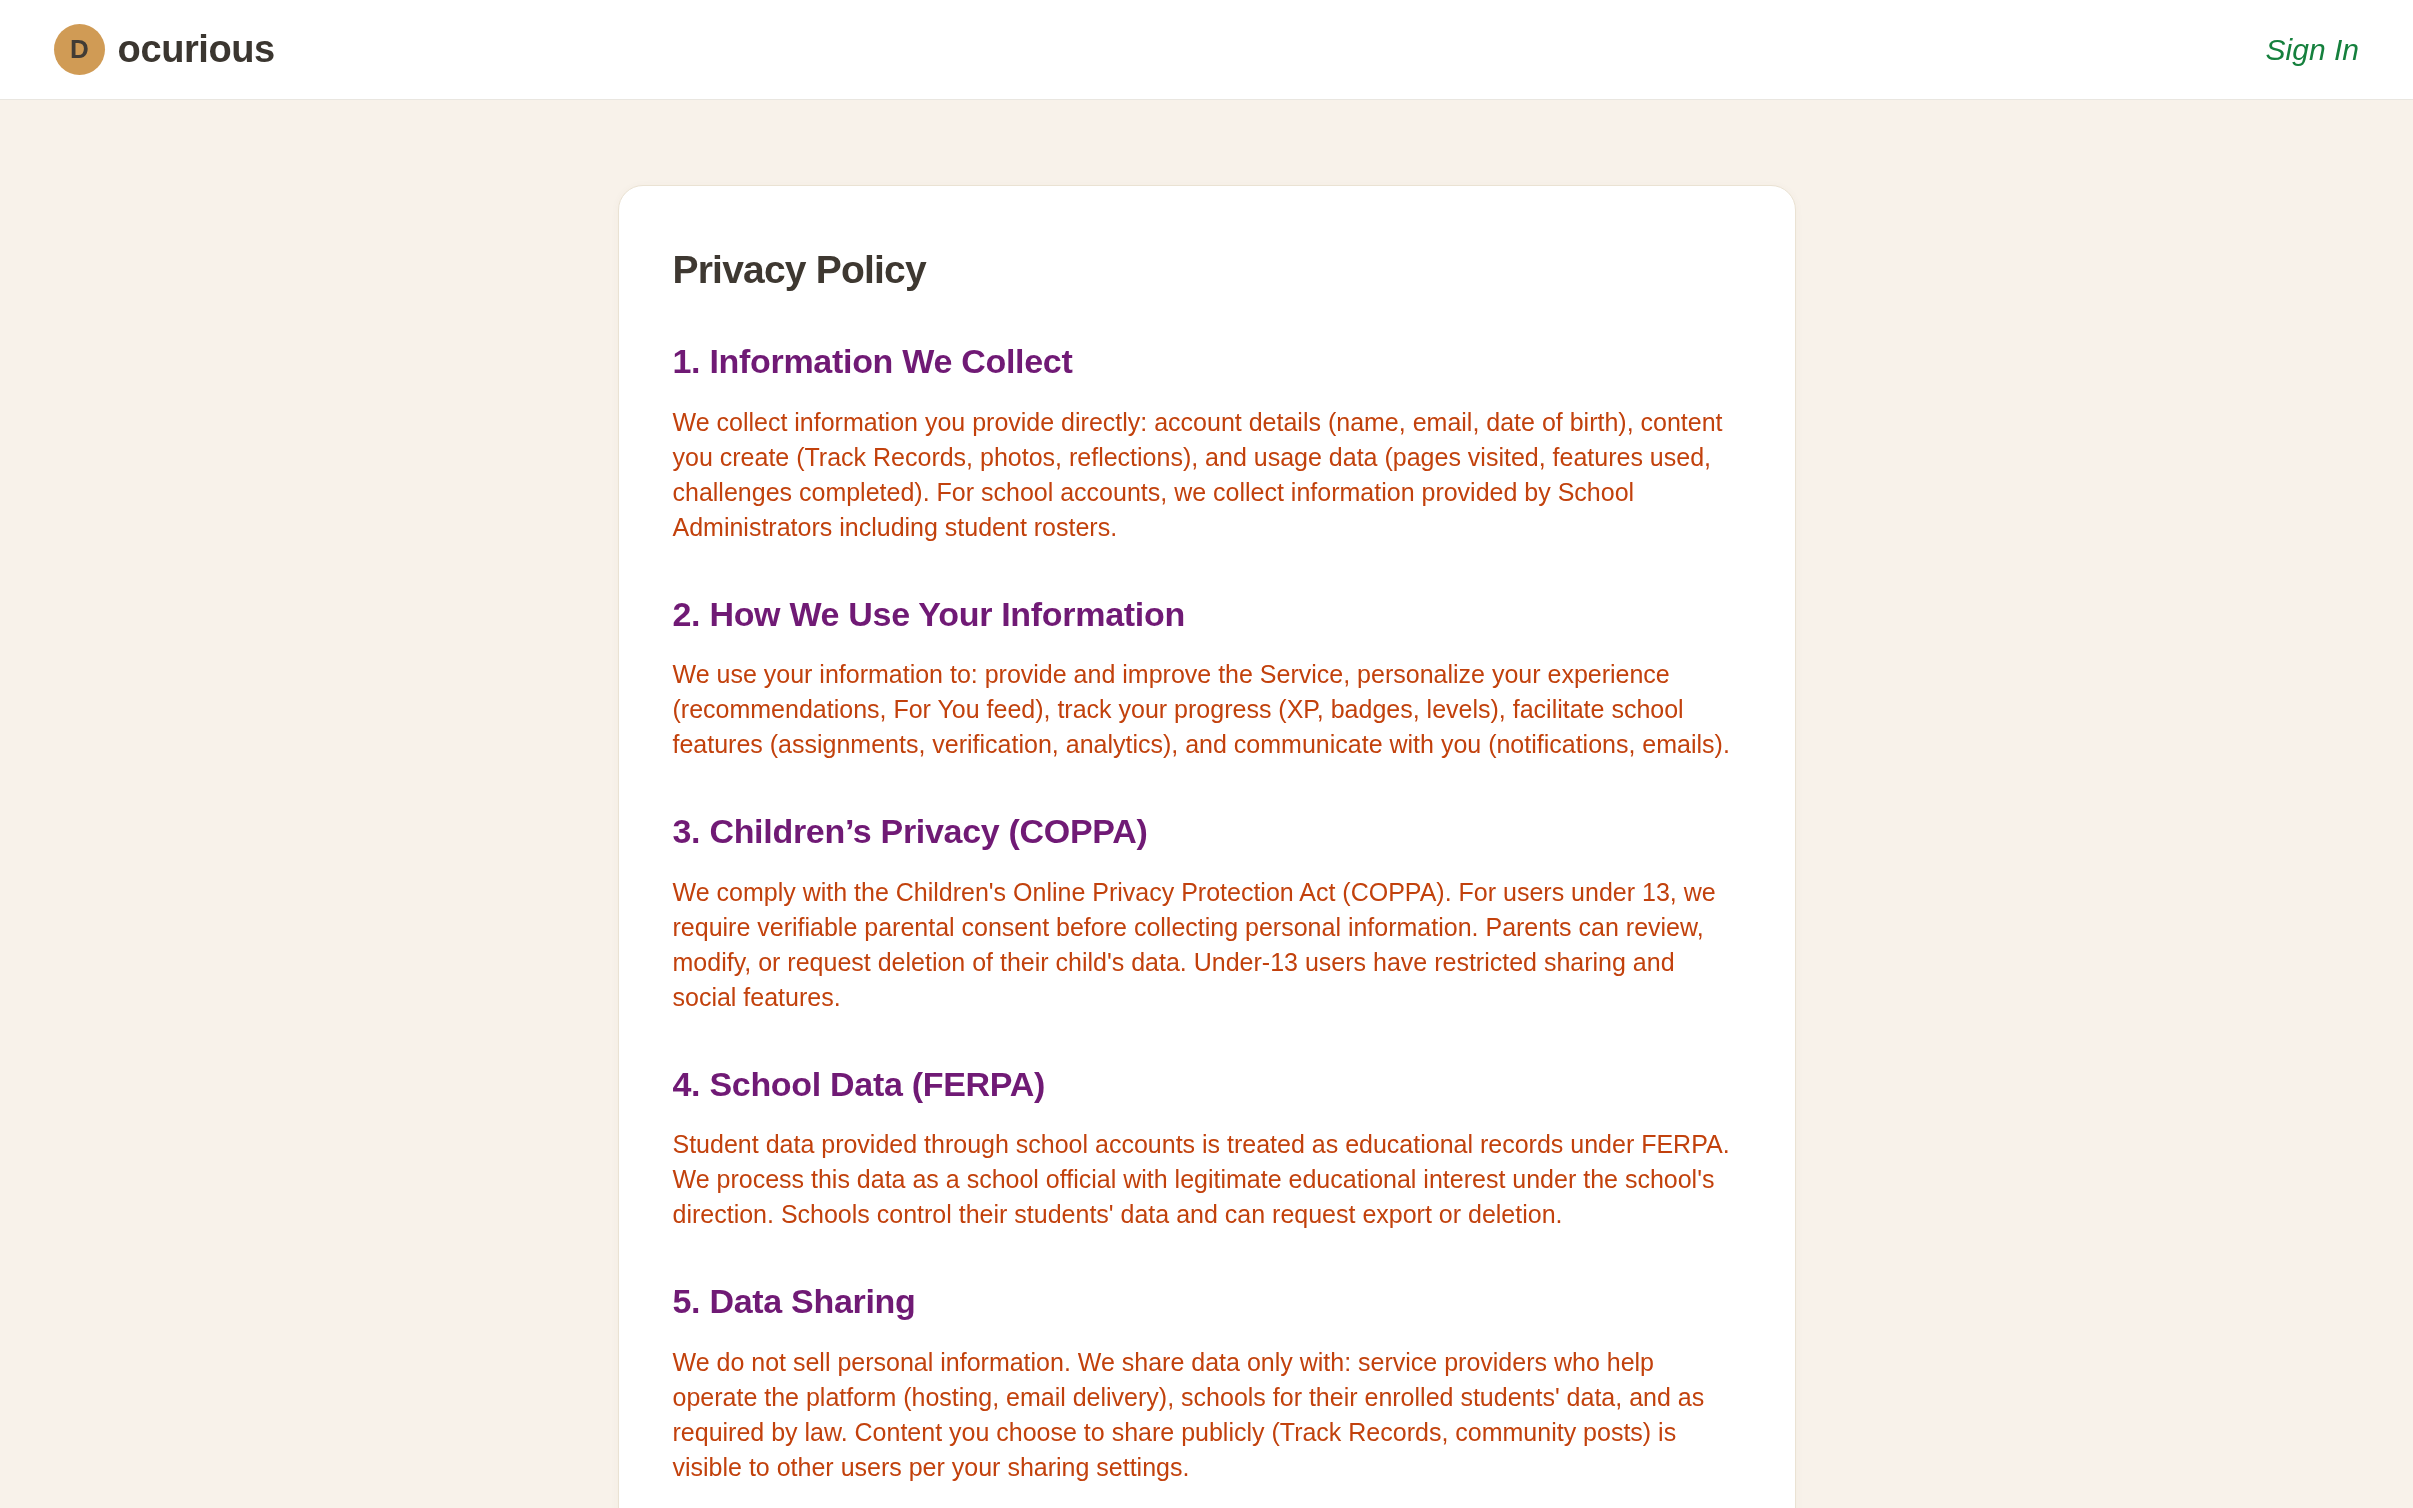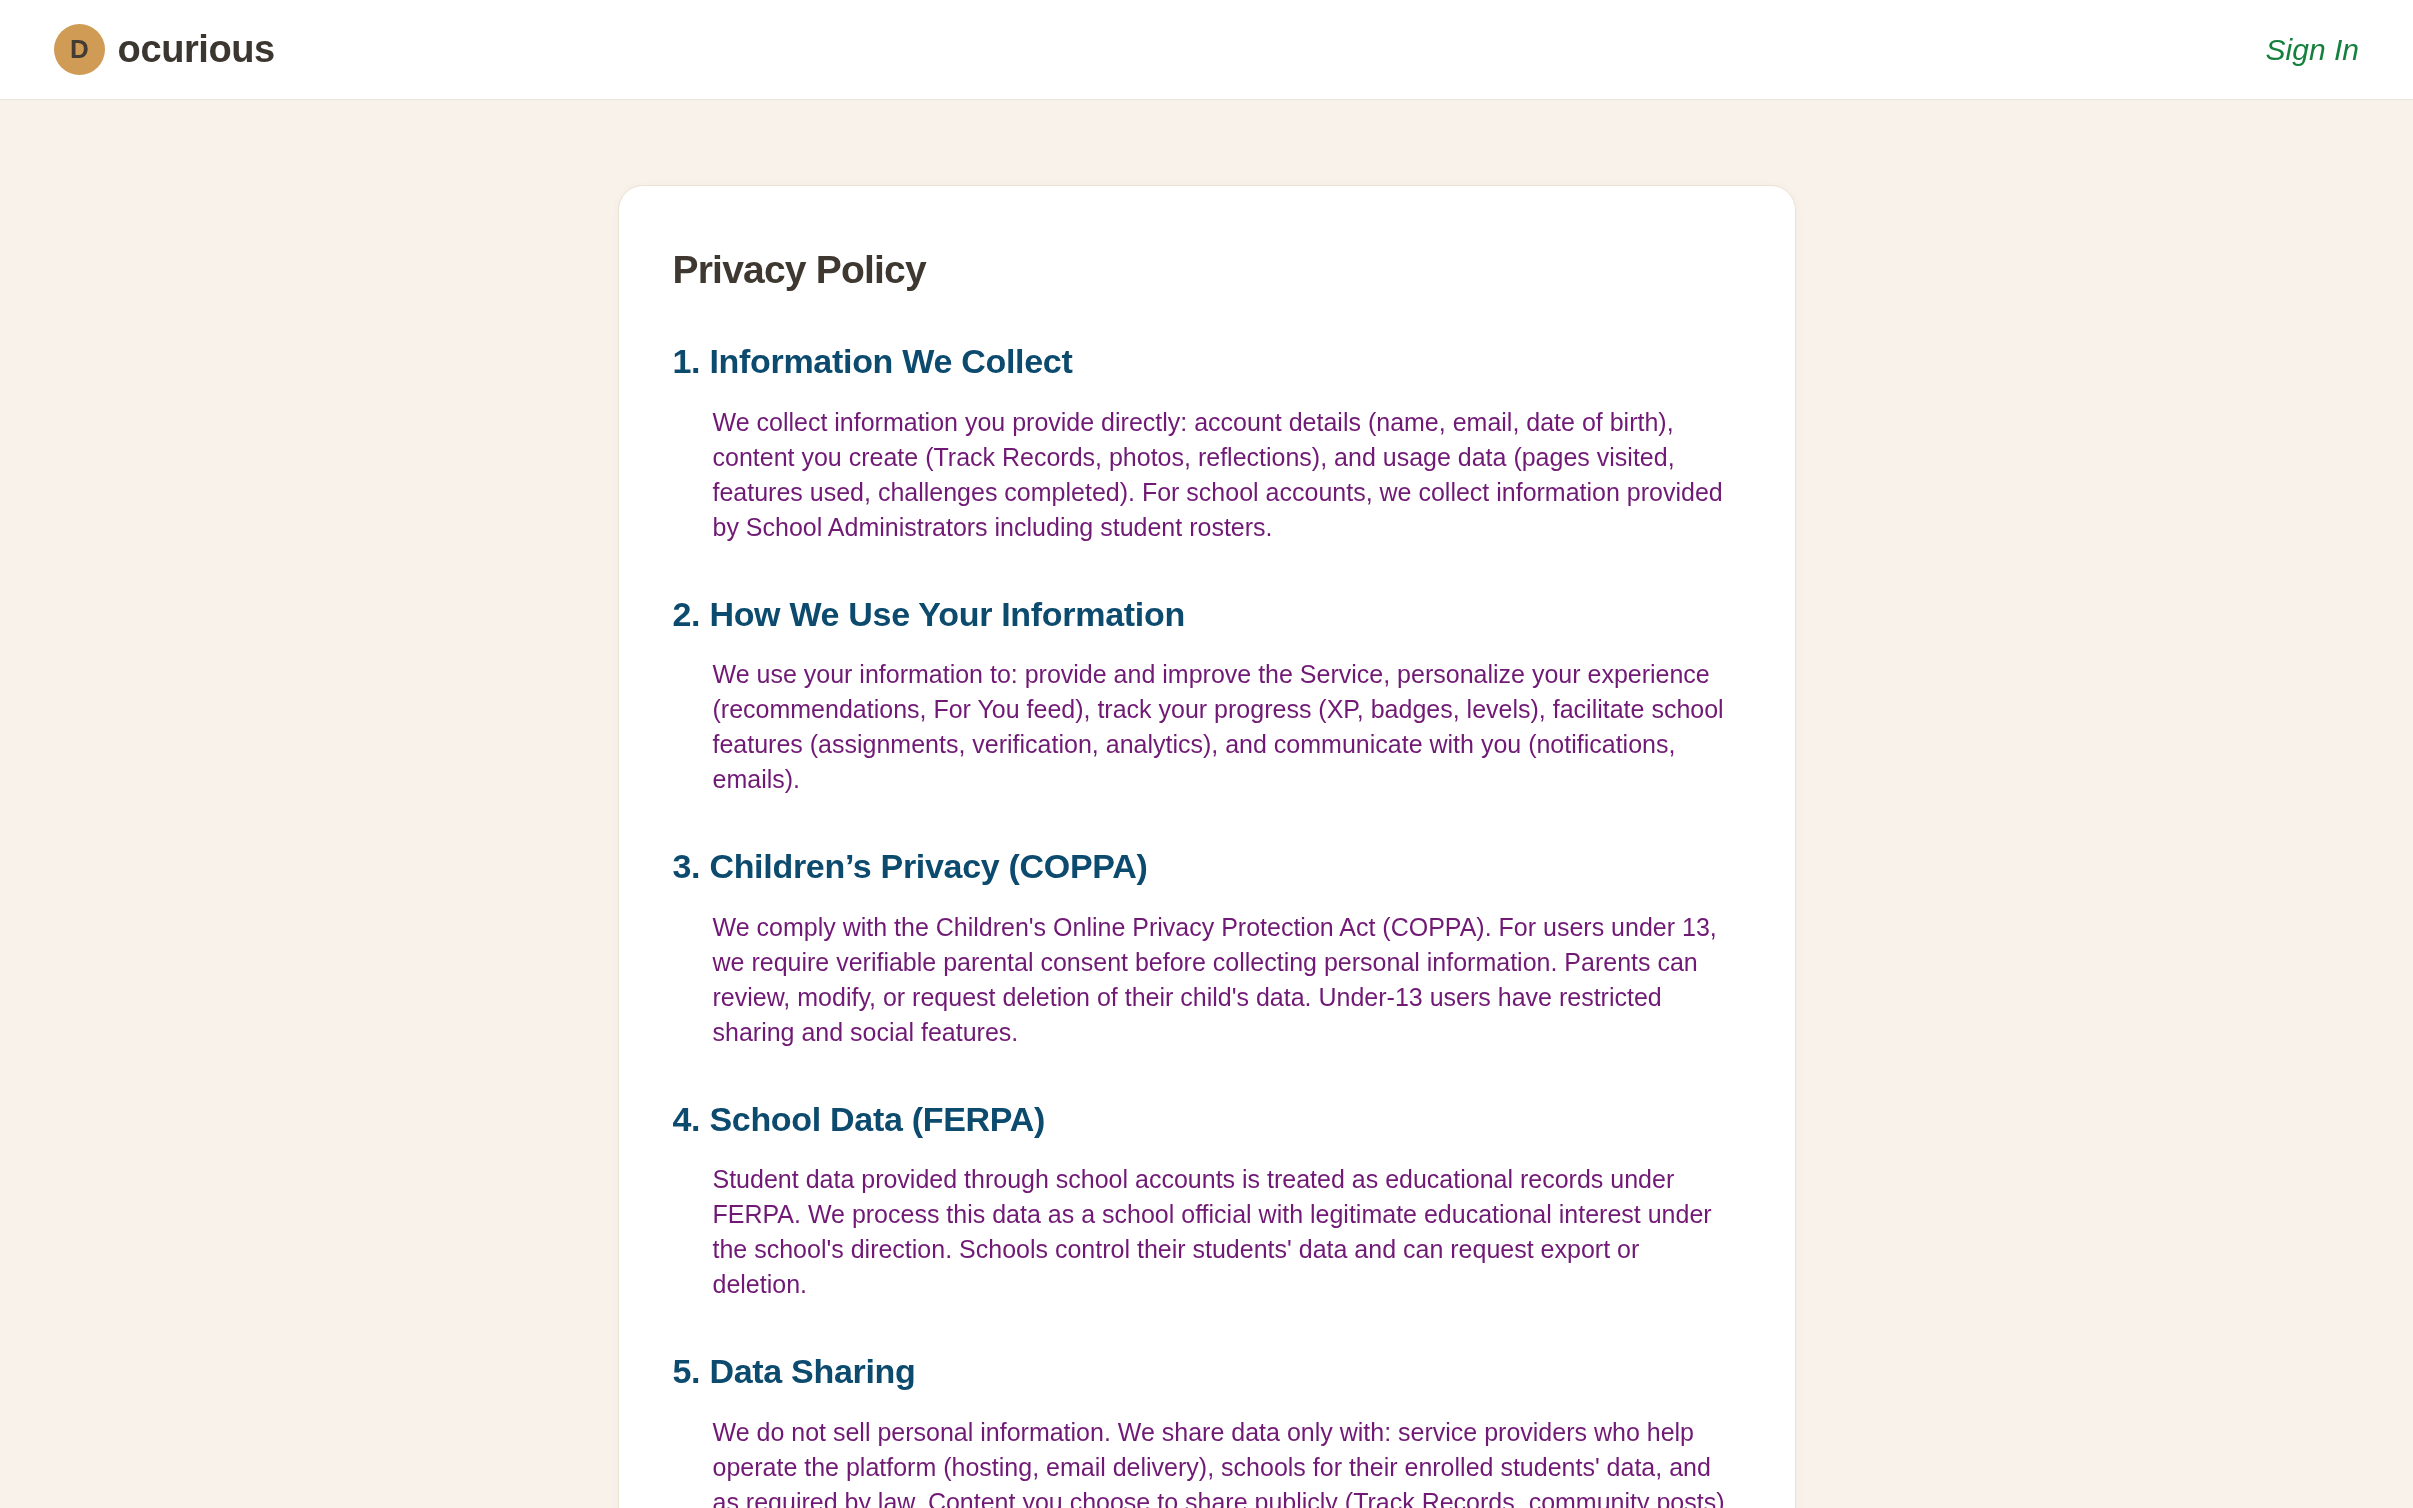--- a/index.html
+++ b/index.html
@@ -75,28 +75,27 @@
   .doc-updated {
     margin-top: 40px;
     font-size: 25px;
     color: #554E47;
   }
   .section-heading {
     margin-top: 50px;
     margin-bottom: 23.5px;
     font-size: 34px;
     font-weight: 700;
-    color: #0c4a6e;
+    color: #701a75;
     letter-spacing: -0.3px;
   }
   .section-body {
     font-size: 25px;
     line-height: 35px;
-    color: #701a75;
-    margin-left: 40px;
+    color: #c2410c;
   }
 </style>
 </head>
 <body>
 
 <header class="header">
   <div class="brand">
     <div class="logo-circle">
       <span>D</span>
     </div>

